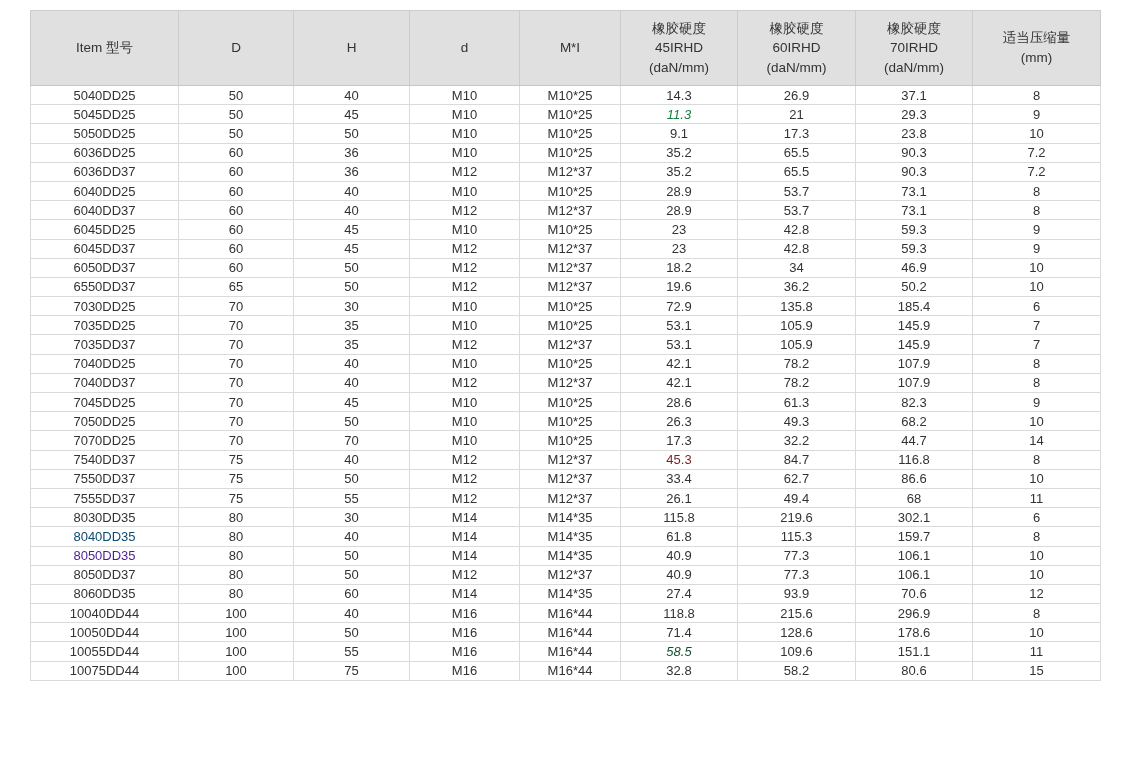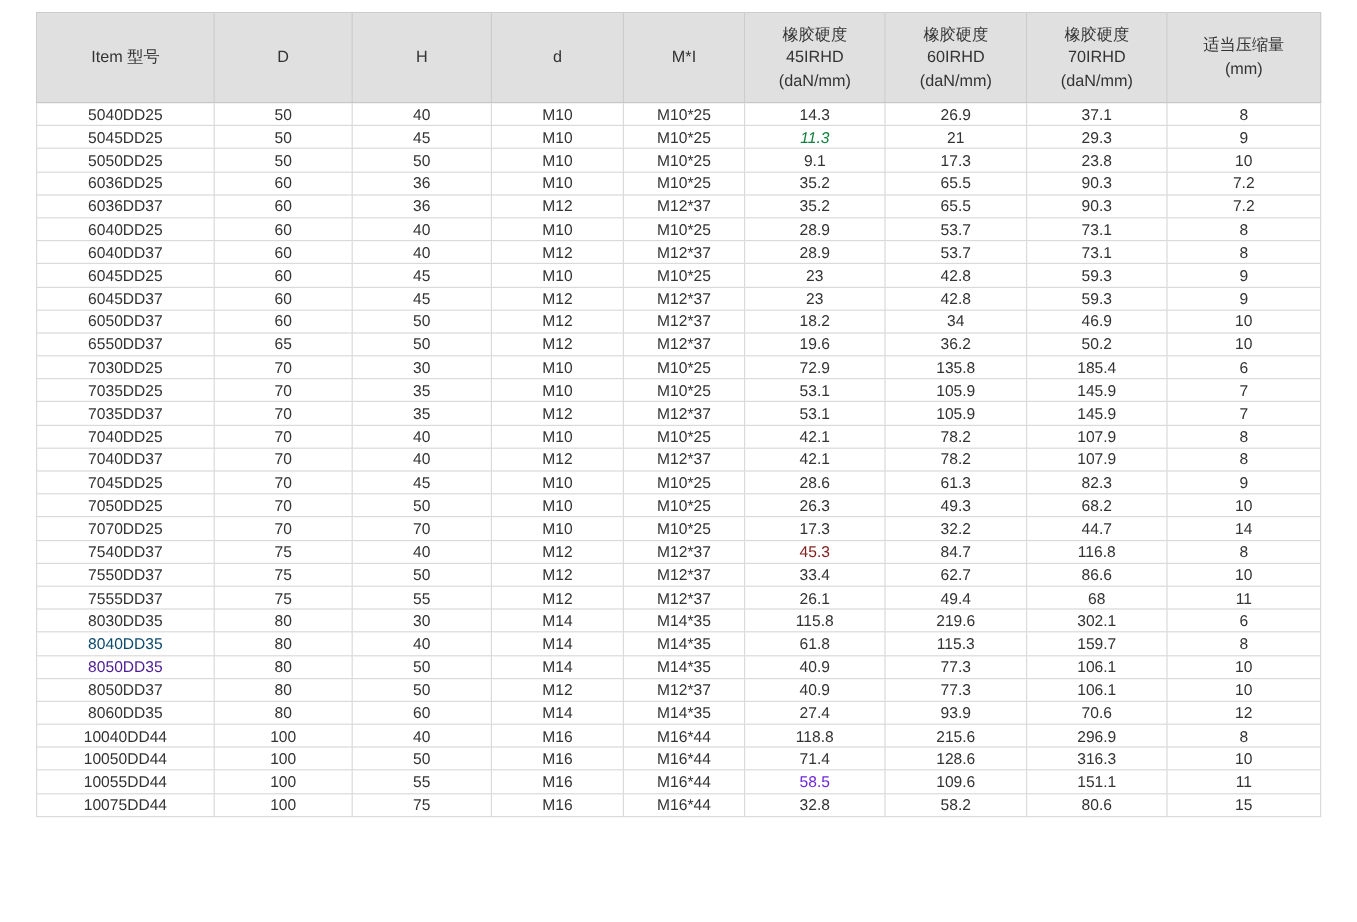--- a/index.html
+++ b/index.html
@@ -407,30 +407,30 @@
           <td style="color: rgb(51, 51, 51); border-color: rgb(218, 218, 218);">8</td>
         </tr>
         <tr>
           <td style="color: rgb(51, 51, 51); border-color: rgb(218, 218, 218);">10050DD44</td>
           <td style="color: rgb(51, 51, 51); border-color: rgb(218, 218, 218);">100</td>
           <td style="color: rgb(51, 51, 51); border-color: rgb(218, 218, 218);">50</td>
           <td style="color: rgb(51, 51, 51); border-color: rgb(218, 218, 218);">M16</td>
           <td style="color: rgb(51, 51, 51); border-color: rgb(218, 218, 218);">M16*44</td>
           <td style="color: rgb(51, 51, 51); border-color: rgb(218, 218, 218);">71.4</td>
           <td style="color: rgb(51, 51, 51); border-color: rgb(218, 218, 218);">128.6</td>
-          <td style="color: rgb(51, 51, 51); border-color: rgb(218, 218, 218);">316.3</td>
+          <td style="color: rgb(51, 51, 51); border-color: rgb(218, 218, 218);">178.6</td>
           <td style="color: rgb(51, 51, 51); border-color: rgb(218, 218, 218);">10</td>
         </tr>
         <tr>
           <td style="color: rgb(51, 51, 51); border-color: rgb(218, 218, 218);">10055DD44</td>
           <td style="color: rgb(51, 51, 51); border-color: rgb(218, 218, 218);">100</td>
           <td style="color: rgb(51, 51, 51); border-color: rgb(218, 218, 218);">55</td>
           <td style="color: rgb(51, 51, 51); border-color: rgb(218, 218, 218);">M16</td>
           <td style="color: rgb(51, 51, 51); border-color: rgb(218, 218, 218);">M16*44</td>
-          <td style="color: #6d28d9; border-color: rgb(218, 218, 218);">58.5</td>
+          <td style="color: #14532d; border-color: rgb(218, 218, 218); font-style: italic;">58.5</td>
           <td style="color: rgb(51, 51, 51); border-color: rgb(218, 218, 218);">109.6</td>
           <td style="color: rgb(51, 51, 51); border-color: rgb(218, 218, 218);">151.1</td>
           <td style="color: rgb(51, 51, 51); border-color: rgb(218, 218, 218);">11</td>
         </tr>
         <tr>
           <td style="color: rgb(51, 51, 51); border-color: rgb(218, 218, 218);">10075DD44</td>
           <td style="color: rgb(51, 51, 51); border-color: rgb(218, 218, 218);">100</td>
           <td style="color: rgb(51, 51, 51); border-color: rgb(218, 218, 218);">75</td>
           <td style="color: rgb(51, 51, 51); border-color: rgb(218, 218, 218);">M16</td>
           <td style="color: rgb(51, 51, 51); border-color: rgb(218, 218, 218);">M16*44</td>

